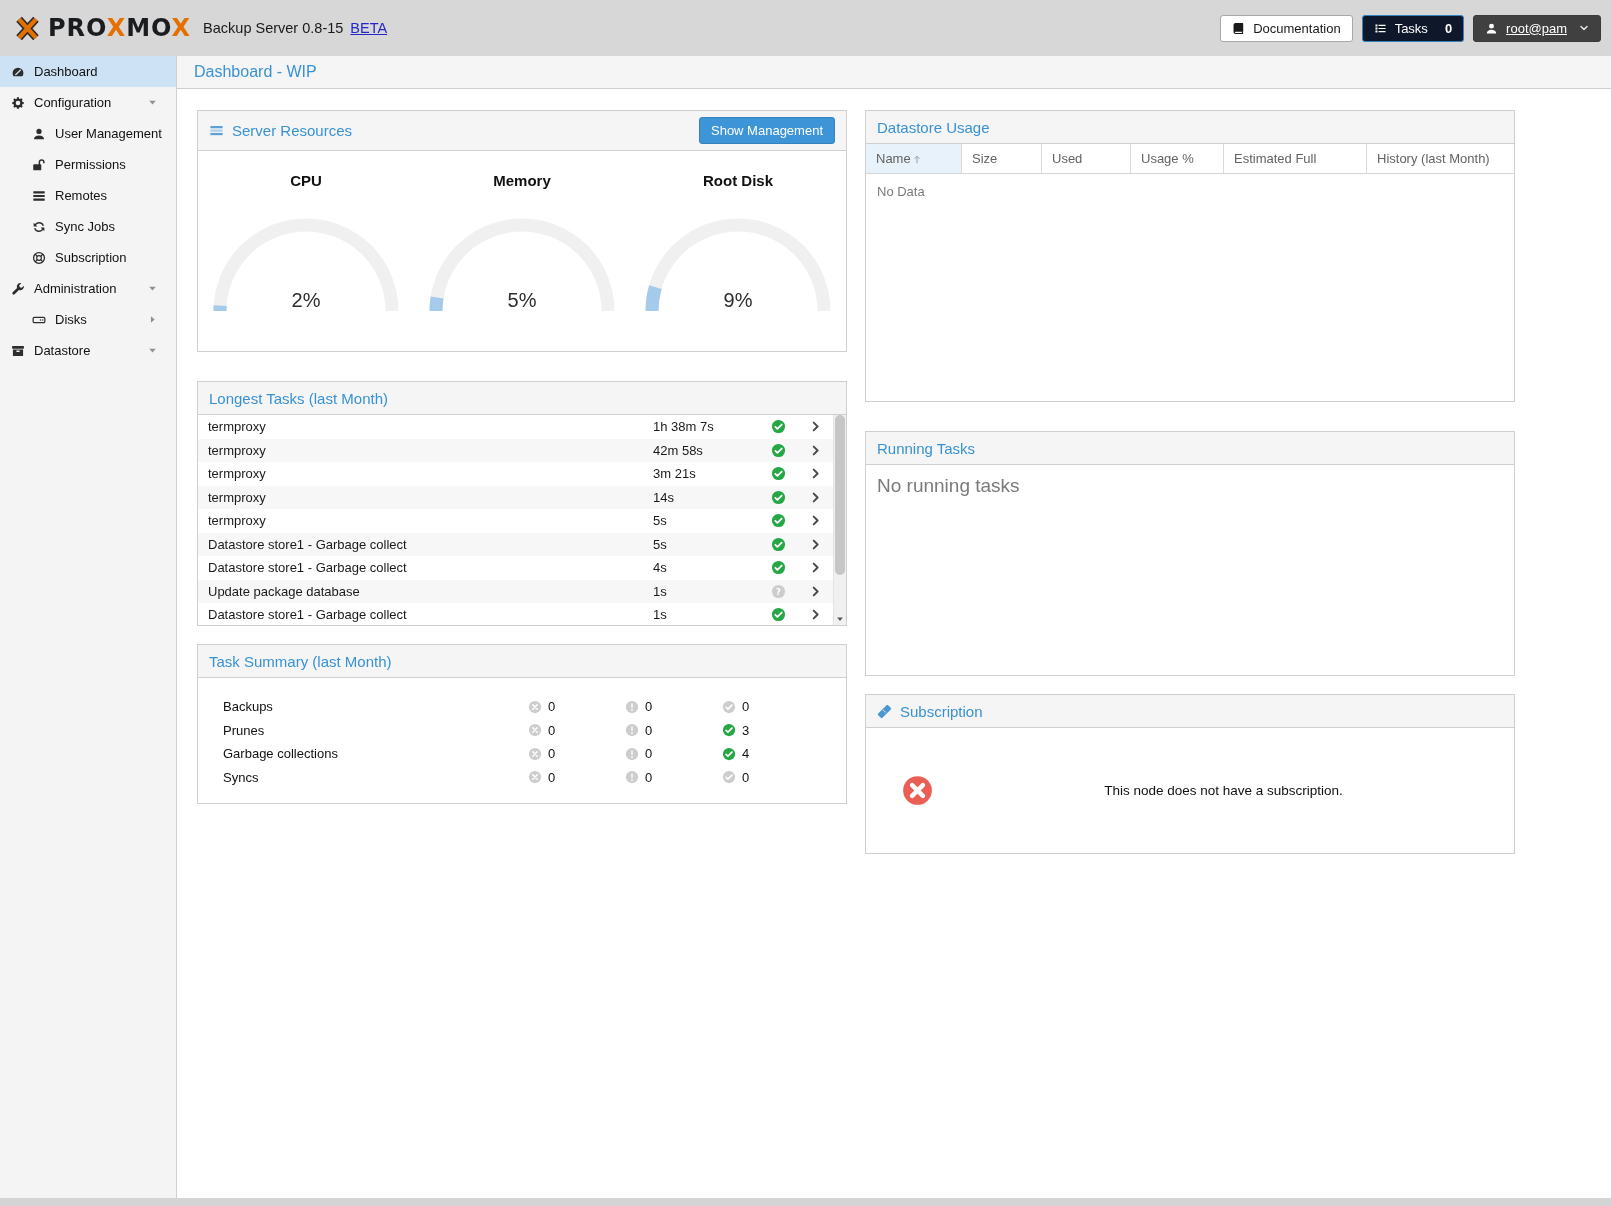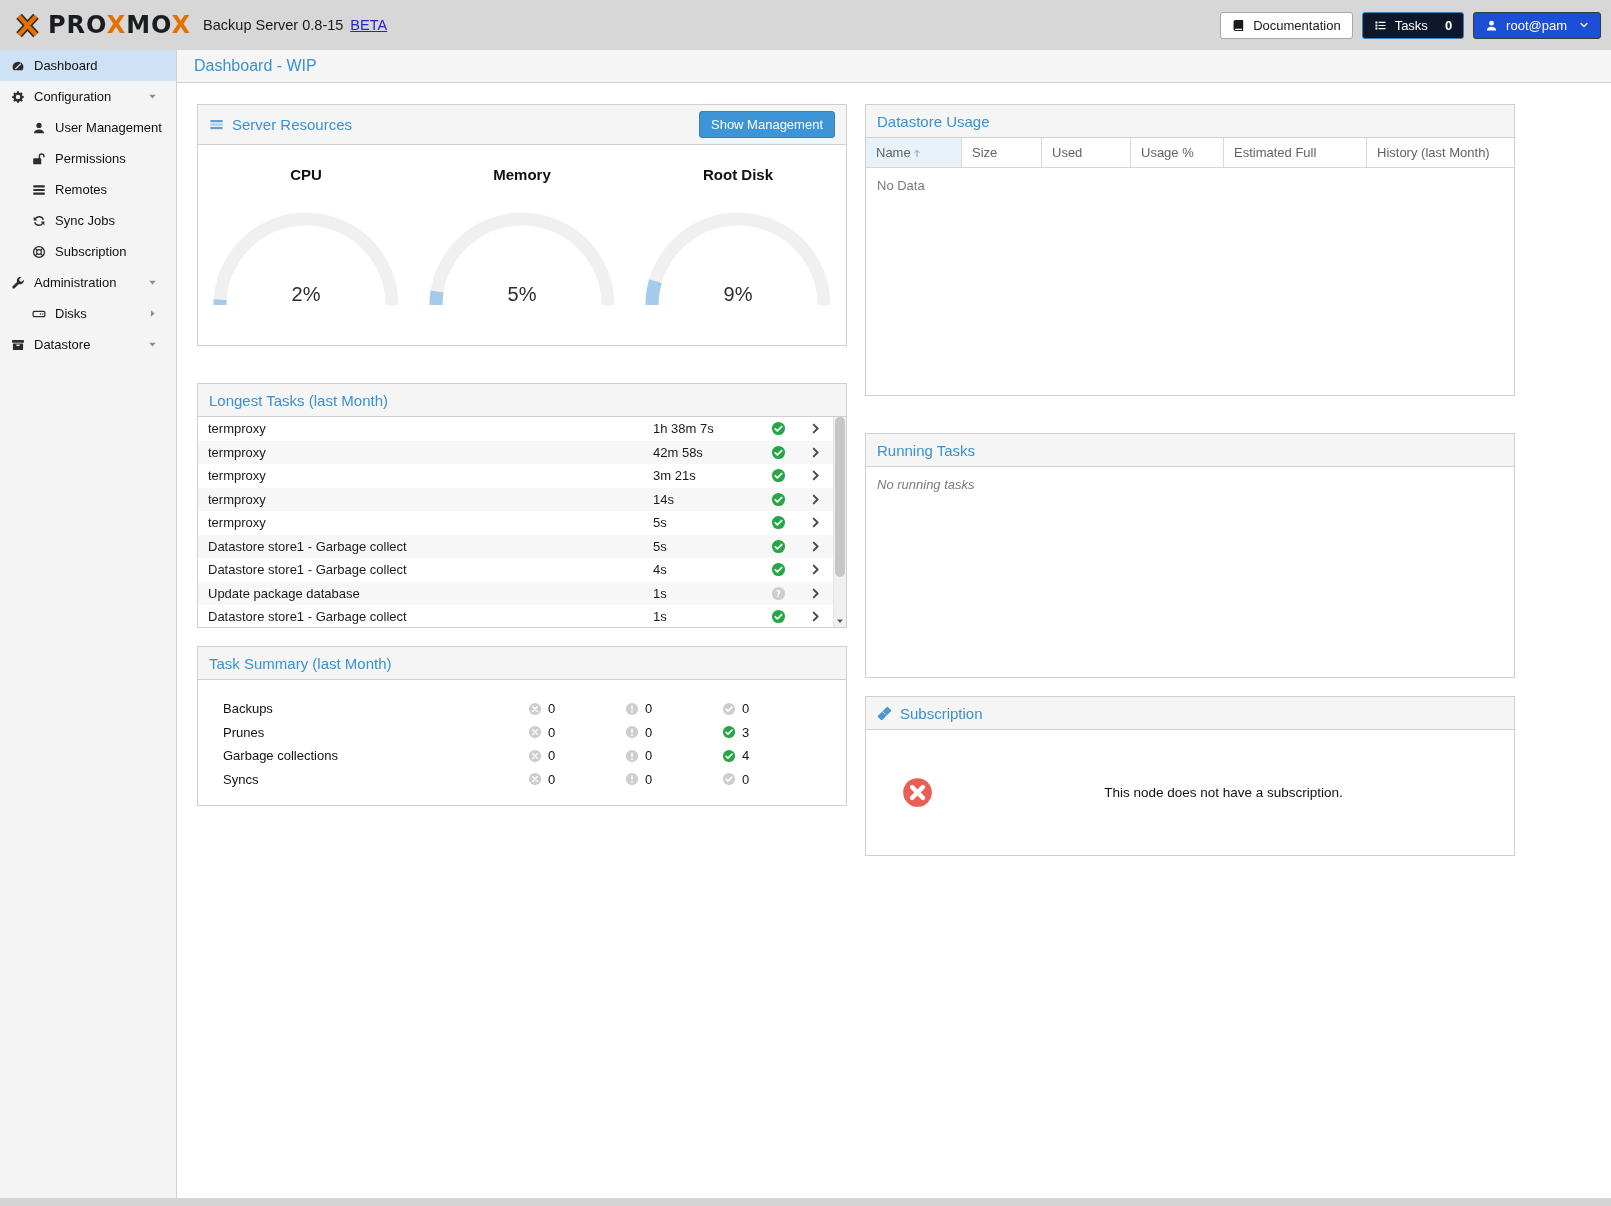--- a/index.html
+++ b/index.html
@@ -2,53 +2,53 @@
 <html><head>
 <meta charset="utf-8">
 <style>
   * { box-sizing: border-box; margin: 0; padding: 0; }
   html,body { width:1611px; height:1206px; overflow:hidden; }
   body { font-family:"Liberation Sans","DejaVu Sans",sans-serif; background:#fff; font-size:13px; color:#1a1a1a; }
   .icon { display:inline-flex; align-items:center; justify-content:center; }
   .icon svg { width:1em; height:1em; display:block; }
 
   
-  .topbar { height:50px; background:#d7d7d7; display:flex; align-items:center; padding:0 10px; }
+  .topbar { height:56px; background:#d7d7d7; display:flex; align-items:center; padding:0 10px; }
   .logo { display:flex; align-items:center; gap:7px; margin-left:4px; cursor:pointer; }
   .logo-mark { font-size:27px; }
   .logo-text { font-size:24px; font-weight:bold; letter-spacing:1px; color:#1b1c1f; font-family:"DejaVu Sans",sans-serif; }
   .logo-text .ox { color:#e57000; }
   .product { margin-left:12px; font-size:14.5px; color:#1a1a1a; }
   .beta { margin-left:7px; font-size:14.5px; color:#2525cc; text-decoration:underline; cursor:pointer; }
   .topbar-right { margin-left:auto; display:flex; gap:9px; align-items:center; }
   .btn { height:27px; display:inline-flex; align-items:center; gap:8px; padding:0 11px; border-radius:3px; font-size:13px; cursor:pointer; }
   .btn-doc { background:#ffffff; border:1px solid #a8a8a8; color:#1a1a1a; }
   .btn-tasks { background:#0f172a; border:1px solid #3483bf; color:#fff; }
   .btn-tasks .count { font-weight:bold; margin-left:9px; }
-  .btn-user { background:#1d4ed8; border:1px solid #3a3a3a; color:#fff; }
+  .btn-user { background:#404040; border:1px solid #3a3a3a; color:#fff;text-decoration:underline; }
   .btn-user .chev { font-size:10px; margin-left:4px; color:#e8e8e8; }
 
   
   .layout { display:flex; height:1160px;justify-content:flex-end; }
   .sidebar { width:177px; background:#f4f4f4; border-right:1px solid #d0d0d0; flex:none; }
   .side-item { height:31px; display:flex; align-items:center; font-size:13px; color:#111; padding-left:9px; position:relative; cursor:pointer; }
   .side-item .icon { font-size:14px; width:18px; margin-right:7px; color:#2d2d2d; }
   .side-item.child { padding-left:30px; }
   .side-item.selected { background:#cde3f5; }
   .side-item .caret { position:absolute; right:8px; font-size:11px; color:#8f8f8f; }
   .main { flex:1; display:flex; flex-direction:column; background:#fff; }
   .page-header { height:33px; background:#f5f5f5; border-bottom:1px solid #cfcfcf; display:flex; align-items:center; padding-left:17px; font-size:16px; color:#3892d4; flex:none; }
   .content { padding:21px 0 0 20px; display:flex; gap:18px; align-items:flex-start; }
   .col { width:650px; display:flex; flex-direction:column; flex:none; }
 
   
   .panel { border:1px solid #cfcfcf; background:#fff; width:650px; }
   .panel-header { height:33px; background:#f5f5f5; border-bottom:1px solid #cfcfcf; display:flex; align-items:center; padding:0 11px; font-size:15px; color:#3892d4; gap:8px; }
   .panel-header .icon { font-size:15px; }
-  .mb21 { margin-bottom:37px; } .mb18 { margin-bottom:18px; }
+  .mb21 { margin-bottom:29px; } .mb18 { margin-bottom:18px; }
 
   
   .p-sr { height:242px; }
   .p-sr .panel-header { height:40px; }
   .btn-fp { margin-left:auto; background:#3d94d6; border:1px solid #3483bf; color:#fff; border-radius:3px; font-size:13px; padding:5px 11px; cursor:pointer; }
   .gauges { display:flex; justify-content:space-around; padding-top:21px; }
   .gauge { display:flex; flex-direction:column; align-items:center; width:204px; }
   .gauge-label { font-size:15px; font-weight:bold; color:#111; }
   .gauge-wrap { position:relative; margin-top:27px; width:190px; height:98px; }
   .gtrack { fill:none; stroke:#f0f0f0; stroke-width:13; }
@@ -74,21 +74,21 @@
   .task-status { width:38px; flex:none; display:flex; justify-content:center; }
   .task-status .icon { font-size:15px; }
   .task-chevron { width:36px; flex:none; display:flex; justify-content:center; }
   .task-chevron .icon { font-size:13px; }
   .vscroll { position:absolute; right:0; top:0; bottom:0; width:13px; background:#f0f0f0; border-left:1px solid #e3e3e3; }
   .vscroll .thumb { position:absolute; top:0; left:1px; width:10px; height:160px; background:#c6c6c6; border-radius:5px; cursor:pointer; }
   .vscroll .down { position:absolute; bottom:0; left:0; width:12px; height:13px; display:flex; align-items:center; justify-content:center; font-size:10px; cursor:pointer; }
 
   
   .p-rt { height:245px; }
-  .empty-text { font-size:13px; color:#7a7a7a; padding:10px 11px;font-style:italic; }
+  .empty-text { font-size:19px; color:#7a7a7a; padding:10px 11px; }
 
   
   .p-ts { height:160px; }
   .ts-body { padding-top:17px; }
   .ts-row { display:flex; align-items:center; height:23.5px; font-size:13px; color:#111; }
   .ts-label { width:330px; padding-left:25px; flex:none; }
   .ts-cell { width:97px; flex:none; display:flex; align-items:center; gap:6px; }
   .ts-cell .icon { font-size:14px; }
 
   

